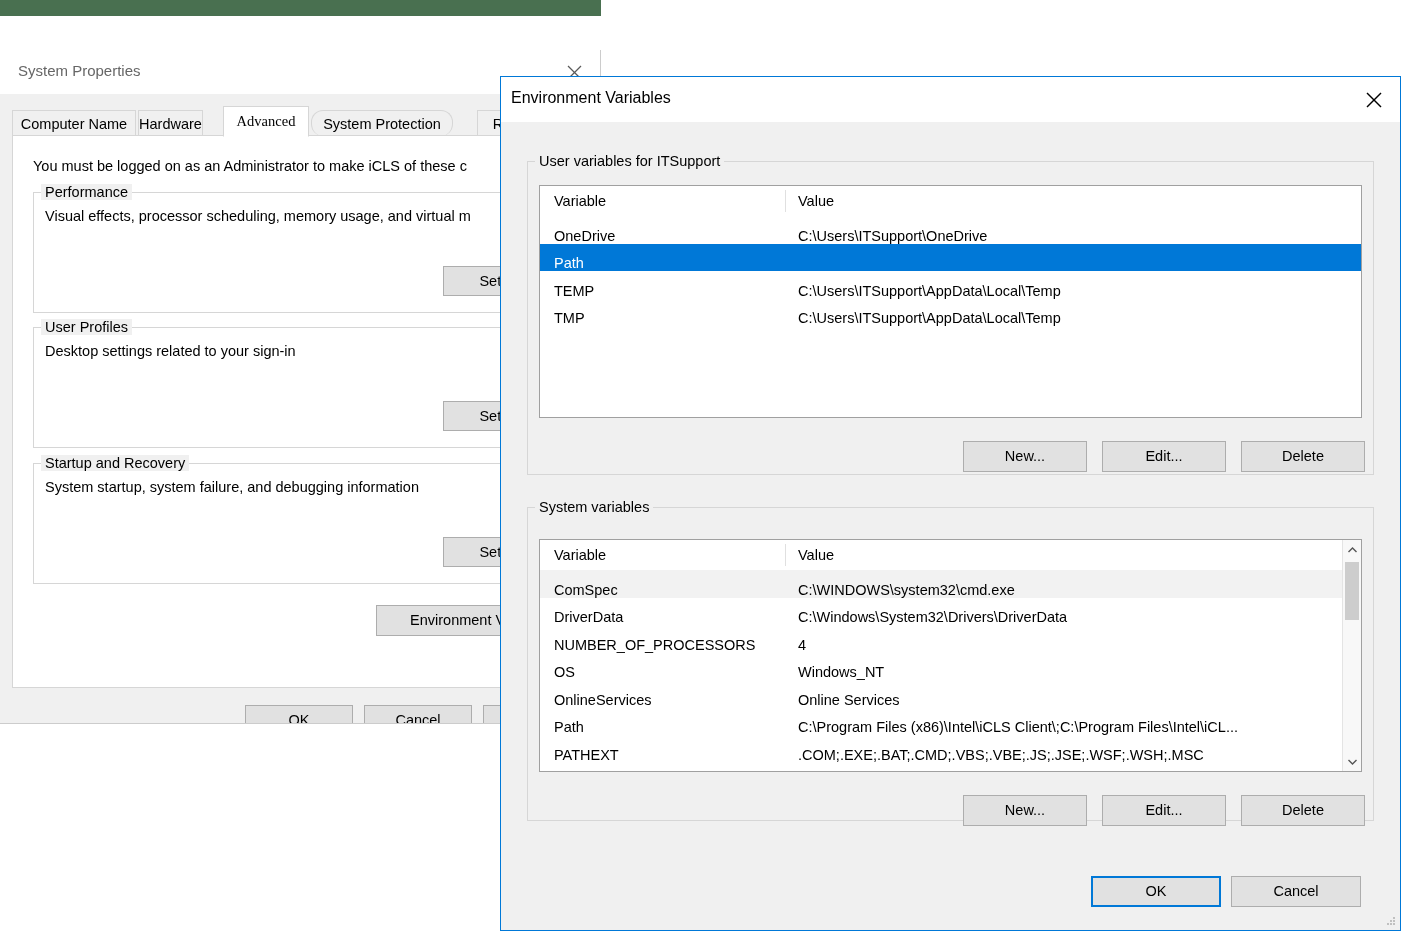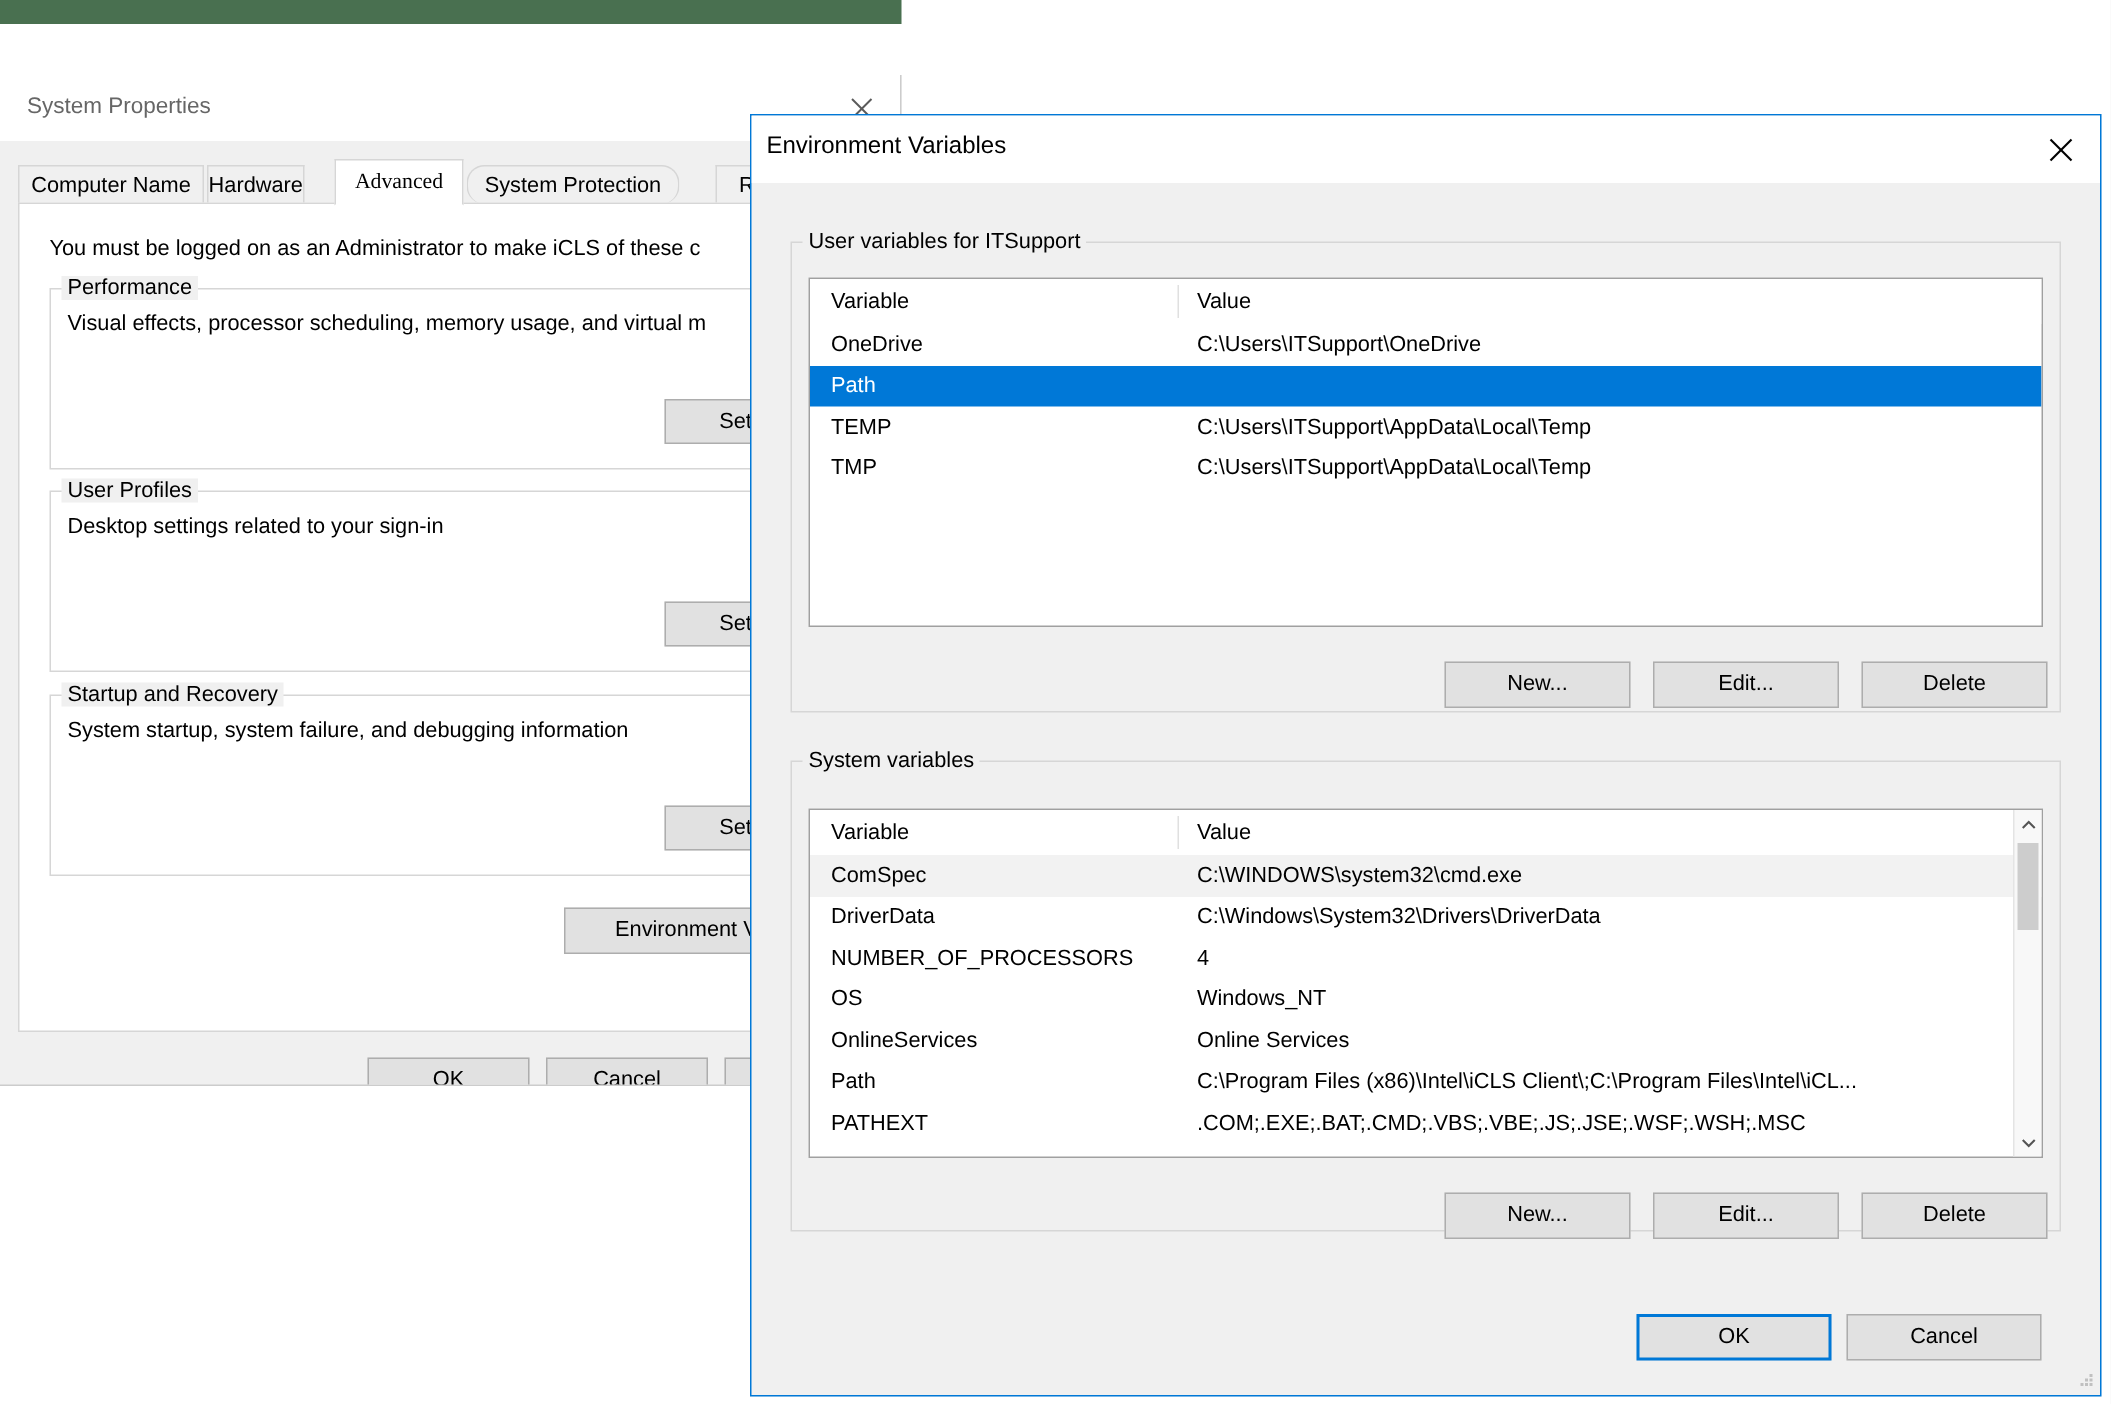--- a/index.html
+++ b/index.html
@@ -216,21 +216,21 @@
     font-size: 14.5px;
     white-space: nowrap;
     overflow: hidden;
   }
   .lb-header .lb-col-var { border-right: 1px solid #e0e0e0; height: 22px; display:flex; align-items:center; }
   .lb-header .lb-col-val { border-left: 0; }
   .lb-row {
     position: relative;
     height: 27.5px;
     display: flex;
-    align-items: center;
+    align-items: flex-end;
     background: transparent;
     cursor: default;
   }
   .lb-row.selected {
     background: #0078d7;
     color: #ffffff;
   }
   .lb-row.hover {
     background: #f2f2f2;
   }

